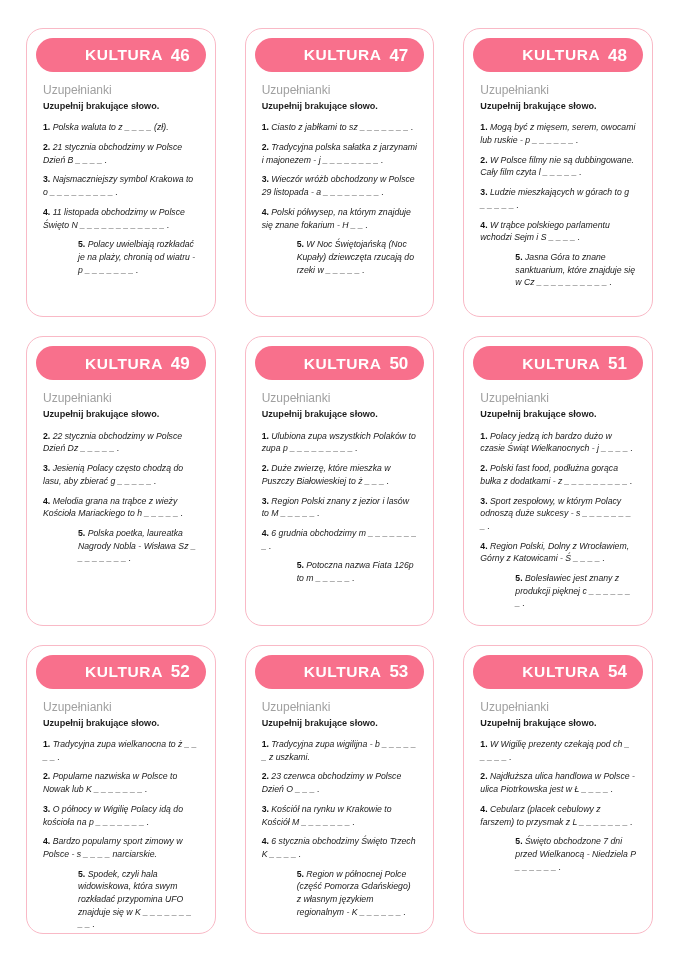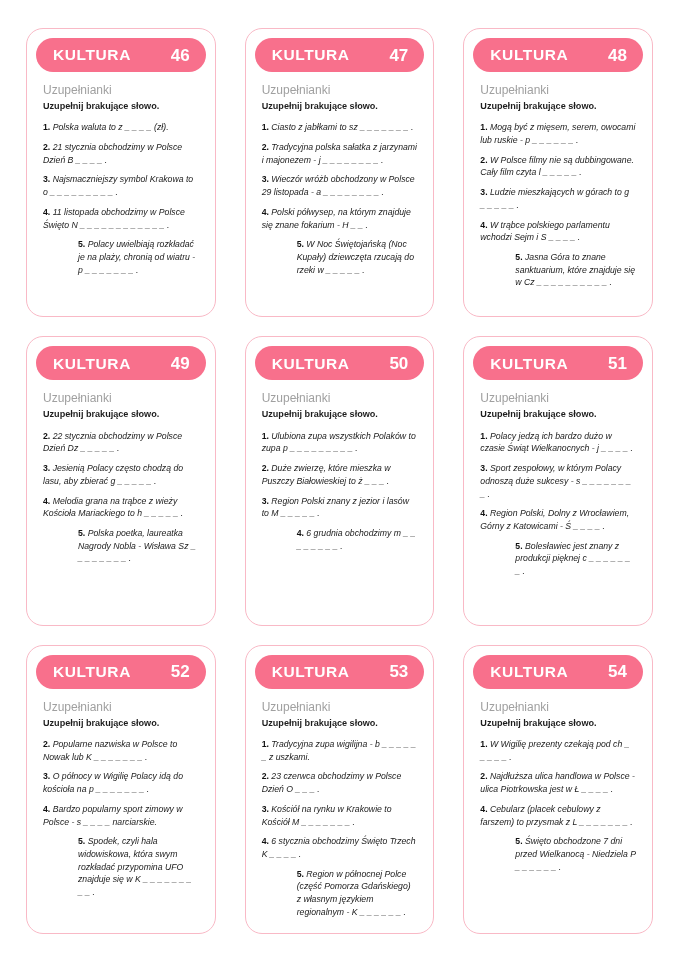--- a/index.html
+++ b/index.html
@@ -50,20 +50,21 @@
     justify-content: space-between;
     padding: 0 16px 0 17px;
     flex: 0 0 auto;
   }
   .card-title {
     color: #ffffff;
     font-size: 15.5px;
     font-weight: bold;
     letter-spacing: 0.6px;
     line-height: 1;
+    margin-left: 32px;
   }
   .card-number {
     color: #ffffff;
     font-size: 17px;
     font-weight: bold;
     line-height: 1;
   }
 
   .card-body {
     padding: 11px 7px 0 7px;
@@ -180,48 +181,51 @@
         <span class="card-number">50</span>
       </div>
       <div class="card-body">
         <p class="category">Uzupełnianki</p>
         <p class="instruction">Uzupełnij brakujące słowo.</p>
         <ol class="q-list">
           <li class="q-item"><span class="q-num">1.</span> <span class="q-text">Ulubiona zupa wszystkich Polaków to zupa p _ _ _ _ _ _ _ _ _ .</span></li>
           <li class="q-item"><span class="q-num">2.</span> <span class="q-text">Duże zwierzę, które mieszka w Puszczy Białowieskiej to ż _ _ _ .</span></li>
           <li class="q-item"><span class="q-num">3.</span> <span class="q-text">Region Polski znany z jezior i lasów to M _ _ _ _ _ .</span></li>
           <li class="q-item"><span class="q-num">4.</span> <span class="q-text">6 grudnia obchodzimy m _ _ _ _ _ _ _ _ .</span></li>
+          <li class="q-item"><span class="q-num">5.</span> <span class="q-text">Potoczna nazwa Fiata 126p to m _ _ _ _ _ .</span></li>
         </ol>
       </div>
     </div>
     <div class="card">
       <div class="card-header">
         <span class="card-title">KULTURA</span>
         <span class="card-number">51</span>
       </div>
       <div class="card-body">
         <p class="category">Uzupełnianki</p>
         <p class="instruction">Uzupełnij brakujące słowo.</p>
         <ol class="q-list">
           <li class="q-item"><span class="q-num">1.</span> <span class="q-text">Polacy jedzą ich bardzo dużo w czasie Świąt Wielkanocnych - j _ _ _ _ .</span></li>
+          <li class="q-item"><span class="q-num">2.</span> <span class="q-text">Polski fast food, podłużna gorąca bułka z dodatkami - z _ _ _ _ _ _ _ _ _ .</span></li>
           <li class="q-item"><span class="q-num">3.</span> <span class="q-text">Sport zespołowy, w którym Polacy odnoszą duże sukcesy - s _ _ _ _ _ _ _ _ .</span></li>
           <li class="q-item"><span class="q-num">4.</span> <span class="q-text">Region Polski, Dolny z Wrocławiem, Górny z Katowicami - Ś _ _ _ _ .</span></li>
           <li class="q-item"><span class="q-num">5.</span> <span class="q-text">Bolesławiec jest znany z produkcji pięknej c _ _ _ _ _ _ _ .</span></li>
         </ol>
       </div>
     </div>
     <div class="card">
       <div class="card-header">
         <span class="card-title">KULTURA</span>
         <span class="card-number">52</span>
       </div>
       <div class="card-body">
         <p class="category">Uzupełnianki</p>
         <p class="instruction">Uzupełnij brakujące słowo.</p>
         <ol class="q-list">
+          <li class="q-item"><span class="q-num">1.</span> <span class="q-text">Tradycyjna zupa wielkanocna to ż _ _ _ _ .</span></li>
           <li class="q-item"><span class="q-num">2.</span> <span class="q-text">Popularne nazwiska w Polsce to Nowak lub K _ _ _ _ _ _ _ .</span></li>
           <li class="q-item"><span class="q-num">3.</span> <span class="q-text">O północy w Wigilię Polacy idą do kościoła na p _ _ _ _ _ _ _ .</span></li>
           <li class="q-item"><span class="q-num">4.</span> <span class="q-text">Bardzo popularny sport zimowy w Polsce - s _ _ _ _  narciarskie.</span></li>
           <li class="q-item"><span class="q-num">5.</span> <span class="q-text">Spodek, czyli hala widowiskowa, która swym rozkładać przypomina UFO znajduje się w K _ _ _ _ _ _ _ _ _ .</span></li>
         </ol>
       </div>
     </div>
     <div class="card">
       <div class="card-header">
         <span class="card-title">KULTURA</span>

